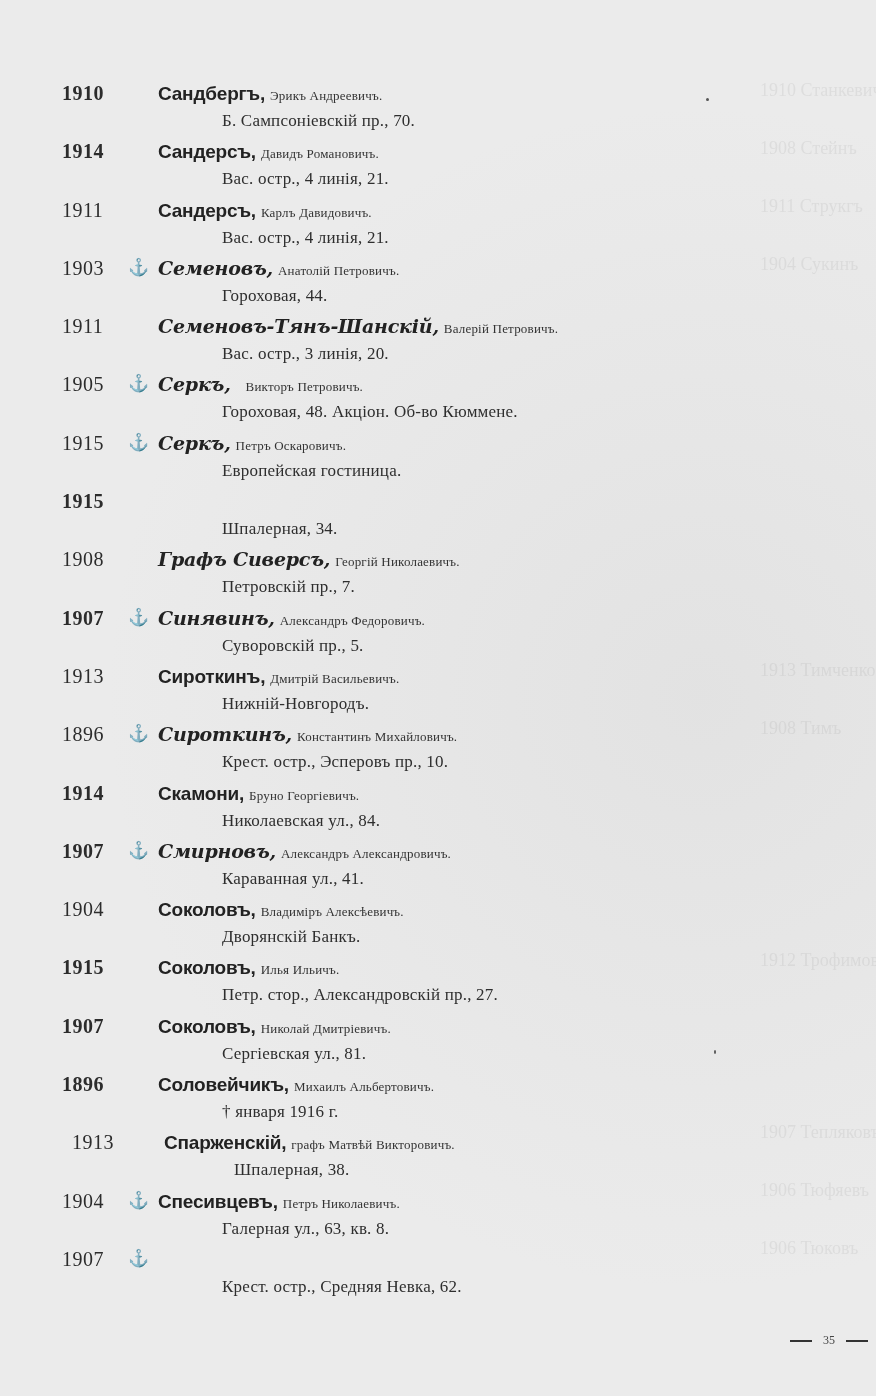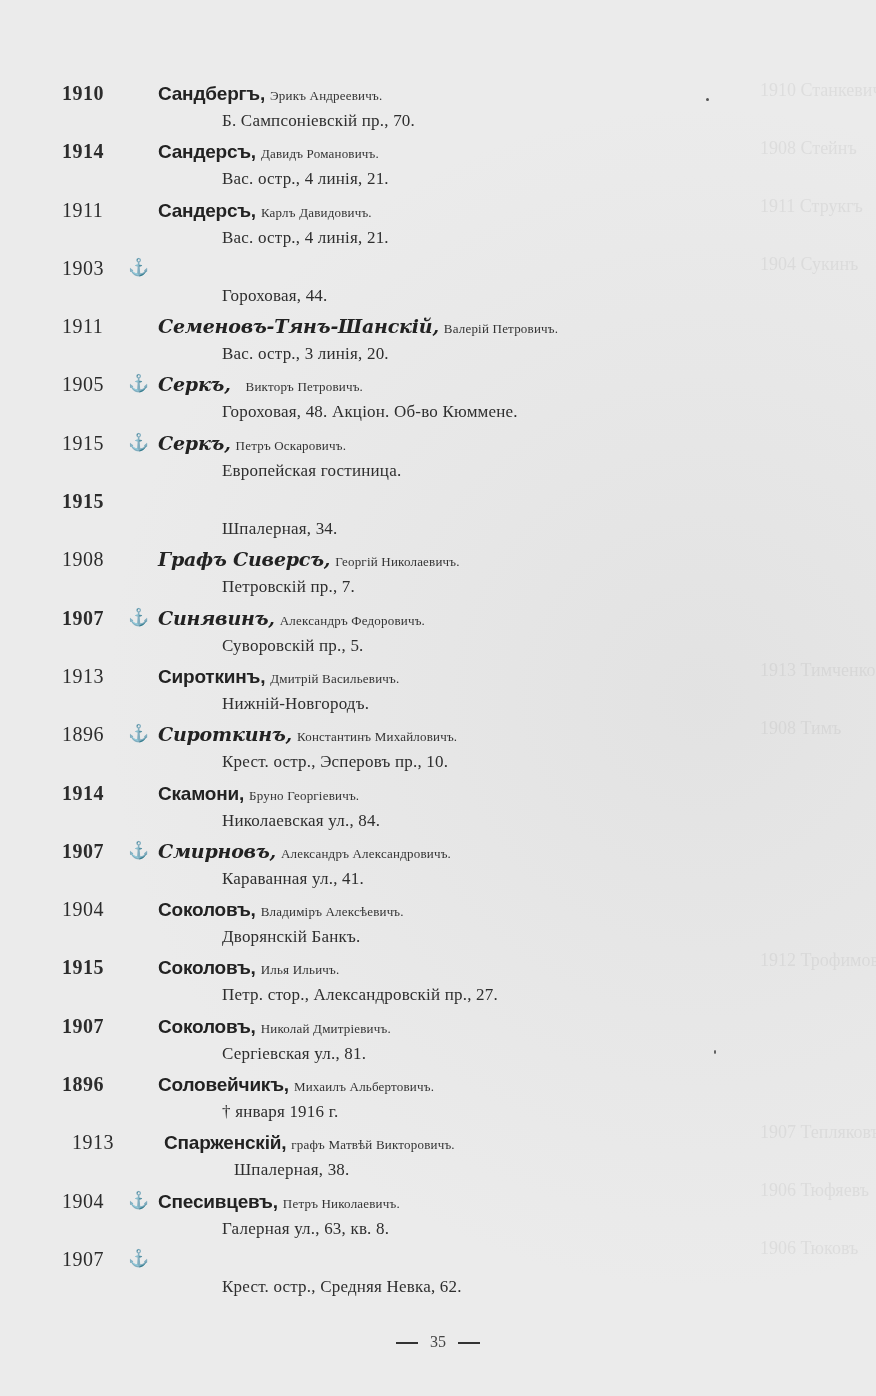--- a/index.html
+++ b/index.html
@@ -89,23 +89,23 @@
       font-size: 17px;
       color: #2e2e2e;
       white-space: nowrap;
       letter-spacing: 0.2px;
     }
     .page-number {
       position: absolute;
       left: 0;
       top: 1333px;
       width: 876px;
-      text-align: center;
-      font-family: "Liberation Serif", serif;
-      font-size: 16px;
+      text-align: right;
+      font-family: "Liberation Serif", serif;
+      font-size: 12px;
       color: #444;
     }
     .page-number .dash {
       display: inline-block;
       width: 22px;
       height: 2px;
       background: #333;
       vertical-align: middle;
       margin: 0 8px;
     }
@@ -160,20 +160,21 @@
 
     <div class="entry">
       <span class="year">1911</span>
       <span class="name-line"><span class="surname">Сандерсъ,</span> <span class="given">Карлъ Давидовичъ.</span></span>
       <span class="address">Вас. остр., 4 линія, 21.</span>
     </div>
 
     <div class="entry">
       <span class="year">1903</span>
       <span class="anchor">⚓</span>
+      <span class="name-line"><span class="surname italic">Семеновъ,</span> <span class="given">Анатолій Петровичъ.</span></span>
       <span class="address">Гороховая, 44.</span>
     </div>
 
     <div class="entry">
       <span class="year">1911</span>
       <span class="name-line"><span class="surname italic">Семеновъ-Тянъ-Шанскій,</span> <span class="given">Валерій Петровичъ.</span></span>
       <span class="address">Вас. остр., 3 линія, 20.</span>
     </div>
 
     <div class="entry">

